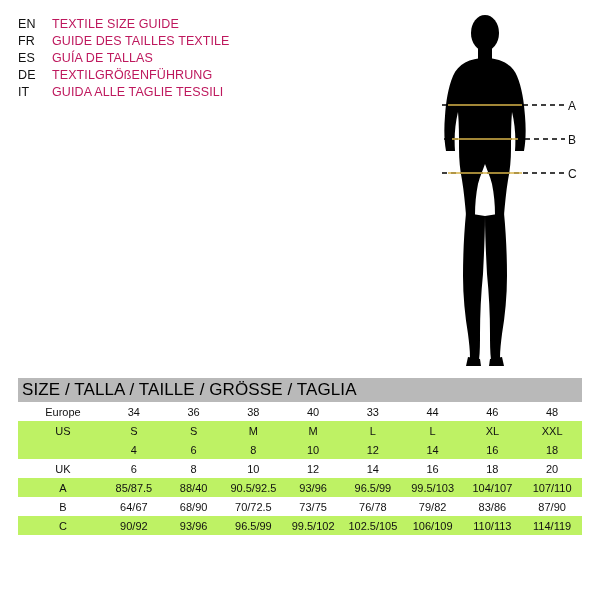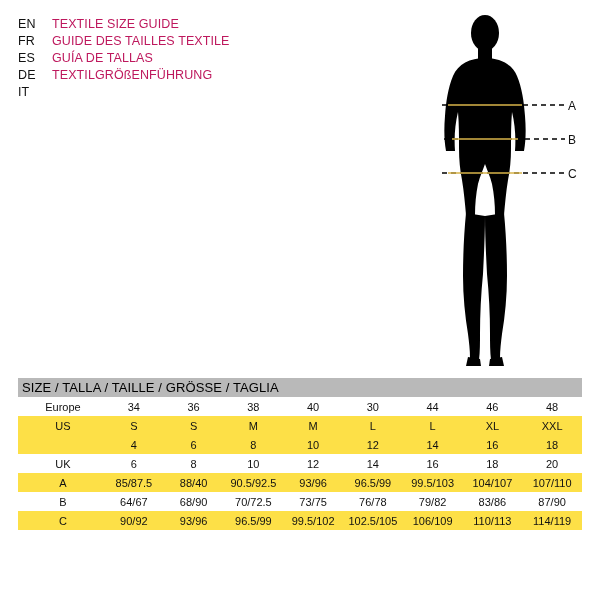--- a/index.html
+++ b/index.html
@@ -85,26 +85,26 @@
     padding: 2px 0 2px 0;
     text-align: center;
     font-weight: normal;
     color: #111;
     height: 15px;
   }
   table.size tr.head th {
     background: #b9b9b9;
     text-align: left;
     padding-left: 4px;
-    font-size: 13px;
+    font-size: 17px;
     letter-spacing: 0.1px;
     color: #000;
   }
   table.size tr.shaded td {
-    background: #fde047;
+    background: #bef264;
   }
   table.size td.rowlabel {
     text-align: center;
     padding-left: 4px;
     width: 86px;
   }
   table.size col.c0 { width: 86px; }
 
   
   .legend {
@@ -138,20 +138,21 @@
     <div class="lang-row">
       <span class="lang-code">ES</span>
       <span class="lang-text">GUÍA DE TALLAS</span>
     </div>
     <div class="lang-row">
       <span class="lang-code">DE</span>
       <span class="lang-text">TEXTILGRÖßENFÜHRUNG</span>
     </div>
     <div class="lang-row">
       <span class="lang-code">IT</span>
+      <span class="lang-text">GUIDA ALLE TAGLIE TESSILI</span>
     </div>
   </div>
 
   <div class="figure-wrap">
     <svg width="210" height="365" viewBox="0 0 210 365">
       <g fill="#000000">
 
         <ellipse cx="105" cy="25" rx="14" ry="18"></ellipse>
 
         <rect x="98" y="40" width="14" height="13"></rect>
@@ -235,21 +236,21 @@
       <tbody>
         <tr class="head">
           <th colspan="9">SIZE / TALLA / TAILLE / GRÖSSE / TAGLIA</th>
         </tr>
         <tr>
           <td class="rowlabel">Europe</td>
           <td>34</td>
           <td>36</td>
           <td>38</td>
           <td>40</td>
-          <td>30</td>
+          <td>33</td>
           <td>44</td>
           <td>46</td>
           <td>48</td>
         </tr>
         <tr class="shaded">
           <td class="rowlabel">US</td>
           <td>S</td>
           <td>S</td>
           <td>M</td>
           <td>M</td>

